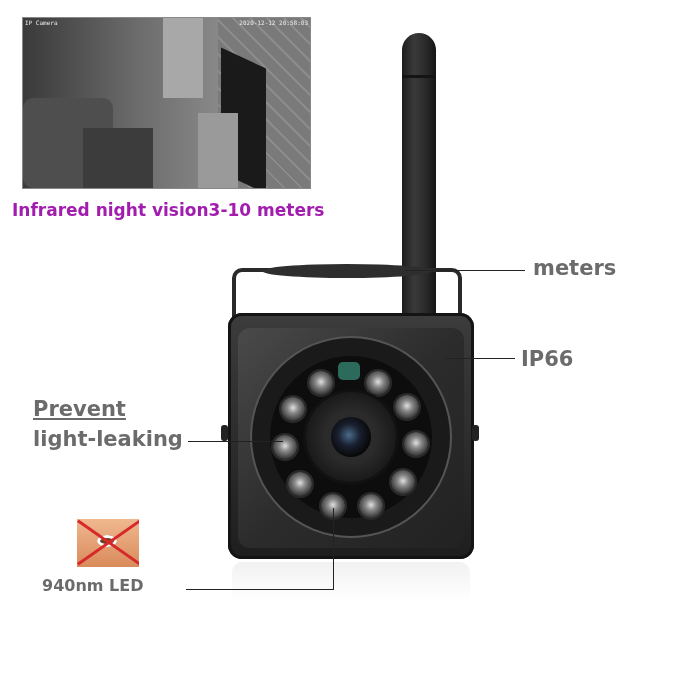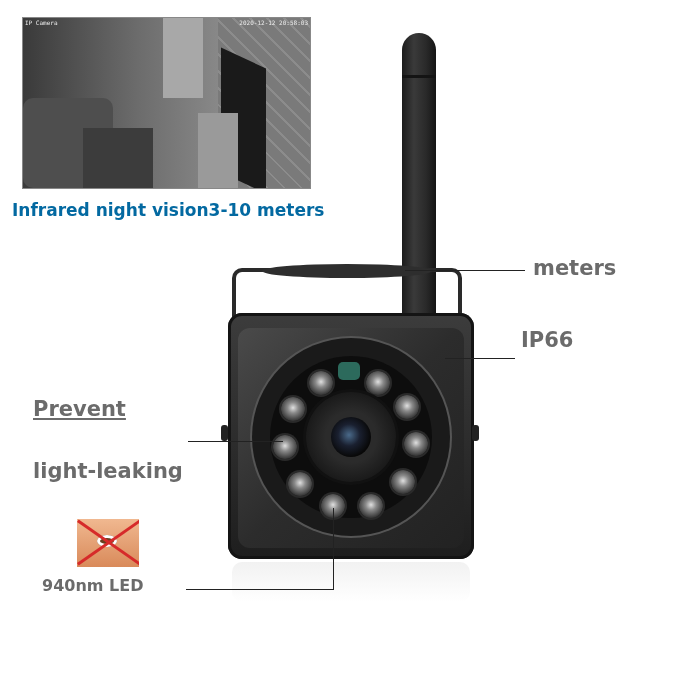--- a/index.html
+++ b/index.html
@@ -45,21 +45,21 @@
   <div class="wall" style="left:0;top:0;width:287px;height:170px;background:linear-gradient(90deg,#3a3a3a 0%,#6c6c6c 40%,#8a8a8a 70%,#6a6a6a 100%);"></div>
   <div class="wall" style="left:195px;top:0;width:92px;height:170px;background:repeating-linear-gradient(45deg,#7a7a7a 0 10px,#8c8c8c 10px 12px);"></div>
   <div class="wall" style="left:198px;top:40px;width:45px;height:125px;background:#1a1a1a;transform:skewY(25deg);"></div>
   <div class="wall" style="left:0;top:80px;width:90px;height:90px;background:#4e4e4e;border-radius:10px;"></div>
   <div class="wall" style="left:60px;top:110px;width:70px;height:60px;background:#3c3c3c;"></div>
   <div class="wall" style="left:175px;top:95px;width:40px;height:75px;background:#9a9a9a;"></div>
   <div class="wall" style="left:140px;top:0;width:40px;height:80px;background:#a8a8a8;"></div>
   <span class="osd" style="left:2px;">IP Camera</span>
   <span class="osd" style="right:2px;">2020-12-12 20:58:03</span>
 </div>
-<div class="abs label" style="left:12px;top:200px;font-size:17px;color:#0369a1;">Infrared night vision3-10 meters</div>
+<div class="abs label" style="left:12px;top:200px;font-size:17px;color:#a21caf;">Infrared night vision3-10 meters</div>
 
 <div class="abs reflection"></div>
 <div class="abs antenna"></div>
 <div class="abs antenna-ring"></div>
 <div class="abs bracket"></div>
 <div class="abs bracket-plate"></div>
 <div class="abs body"></div>
 <div class="abs side-btn" style="left:221px;top:425px;"></div>
 <div class="abs side-btn" style="left:472px;top:425px;"></div>
 <div class="abs face"></div>
@@ -81,22 +81,22 @@
 <div class="abs lens-barrel"></div>
 <div class="abs lens-glass"></div>
 
 <div class="line" style="left:405px;top:270px;width:120px;height:1px;"></div>
 <div class="line" style="left:445px;top:358px;width:70px;height:1px;"></div>
 <div class="line" style="left:188px;top:441px;width:95px;height:1px;"></div>
 <div class="line" style="left:186px;top:589px;width:148px;height:1px;"></div>
 <div class="line" style="left:333px;top:508px;width:1px;height:82px;"></div>
 
 <div class="abs label" style="left:533px;top:256px;font-size:21px;">meters</div>
-<div class="abs label" style="left:521px;top:328px;font-size:21px;">IP66</div>
+<div class="abs label" style="left:521px;top:347px;font-size:21px;">IP66</div>
 <div class="abs label" style="left:33px;top:397px;font-size:21px;text-decoration:underline;">Prevent</div>
-<div class="abs label" style="left:33px;top:427px;font-size:21px;margin-top:32px;">light-leaking</div>
+<div class="abs label" style="left:33px;top:427px;font-size:21px;">light-leaking</div>
 <div class="abs label" style="left:42px;top:576px;font-size:16px;">940nm LED</div>
 
 <div class="abs eye">
   <div class="iris"></div>
   <div class="x1"></div>
   <div class="x2"></div>
 </div>
 
 </body></html>

